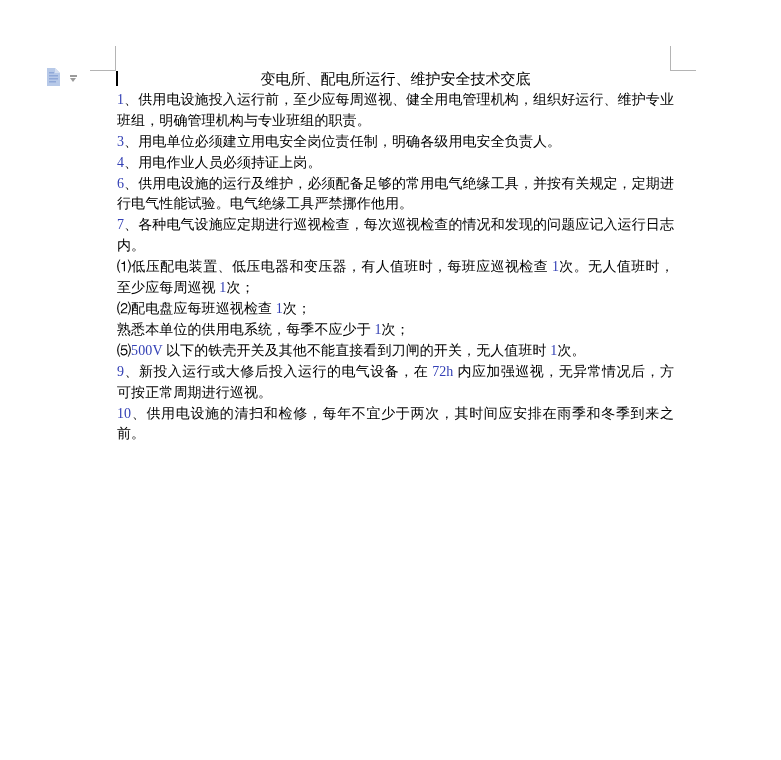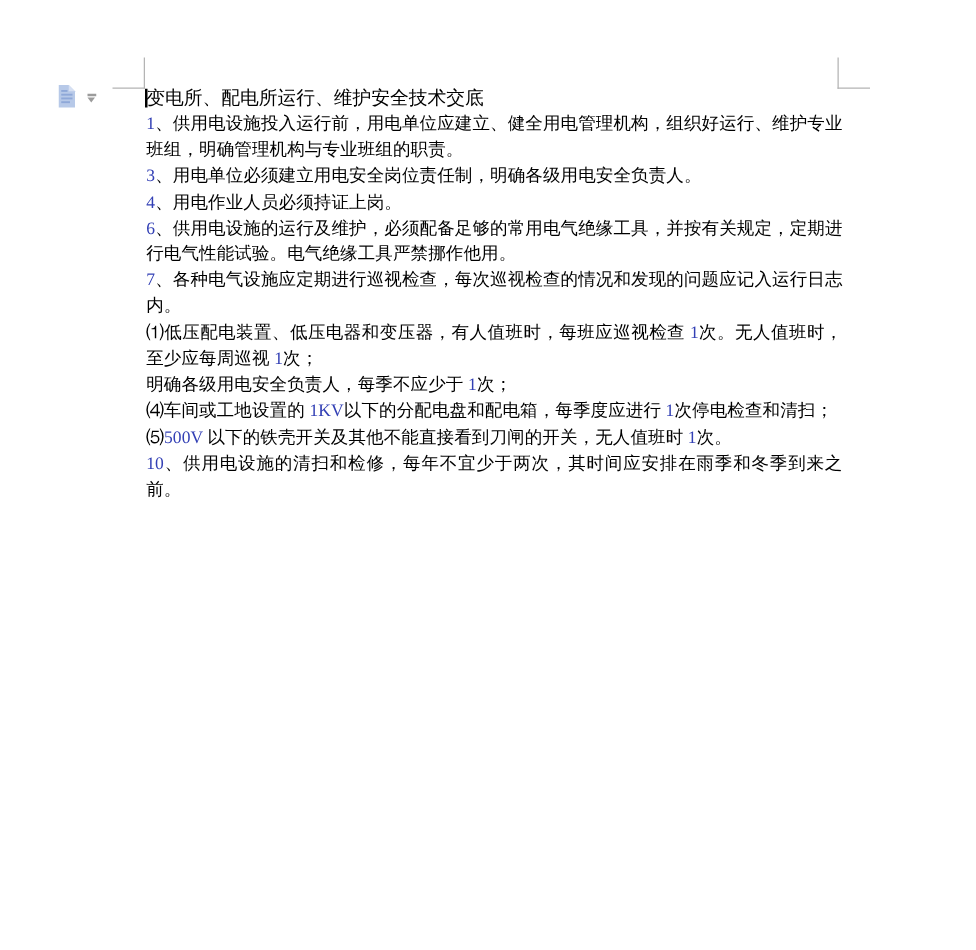--- a/index.html
+++ b/index.html
@@ -88,20 +88,21 @@
     top: 69px;
     width: 557px;
     cursor: text;
   }
   .doc-title {
     margin: 0;
     font-size: 15px;
     font-weight: normal;
     line-height: 20.9px;
     white-space: nowrap;
+    text-align: center;
   }
   #paragraphs p {
     margin: 0;
     font-size: 14px;
     line-height: 20.9px;
     text-align: justify;
     text-justify: inter-ideograph;
     letter-spacing: 0.1px;
   }
   #paragraphs .accent { color: var(--accent, #3340b5); }
@@ -129,26 +130,27 @@
   </div>
 
   <div class="crop left"></div>
   <div class="crop right"></div>
 
   <span class="caret" style="display: block;"></span>
 
   <div class="textblock">
     <h1 class="doc-title">变电所、配电所运行、维护安全技术交底</h1>
     <div id="paragraphs">
-        <p><span class="accent">1</span><span>、供用电设施投入运行前，用电单位应建立、健全用电管理机构，组织好运行、维护专业班组，明确管理机构与专业班组的职责。</span></p>
+        <p><span class="accent">1</span><span>、供用电设施投入运行前，至少应每周巡视、健全用电管理机构，组织好运行、维护专业班组，明确管理机构与专业班组的职责。</span></p>
         <p><span class="accent">3</span><span>、用电单位必须建立用电安全岗位责任制，明确各级用电安全负责人。</span></p>
         <p><span class="accent">4</span><span>、用电作业人员必须持证上岗。</span></p>
         <p><span class="accent">6</span><span>、供用电设施的运行及维护，必须配备足够的常用电气绝缘工具，并按有关规定，定期进行电气性能试验。电气绝缘工具严禁挪作他用。</span></p>
         <p><span class="accent">7</span><span>、各种电气设施应定期进行巡视检查，每次巡视检查的情况和发现的问题应记入运行日志内。</span></p>
         <p><span>⑴低压配电装置、低压电器和变压器，有人值班时，每班应巡视检查 </span><span class="accent">1</span><span>次。无人值班时，至少应每周巡视 </span><span class="accent">1</span><span>次；</span></p>
-        <p><span>明确各级用电安全负责人，每季不应少于 </span><span class="accent">1</span><span>次；</span></p>
-        <p><span>⑷车间或工地设置的 </span><span class="accent">1KV</span><span>以下的分配电盘和配电箱，每季度应进行 </span><span class="accent">1</span><span>次停电检查和清扫；</span></p>
+        <p><span>⑵配电盘应每班巡视检查 </span><span class="accent">1</span><span>次；</span></p>
+        <p><span>熟悉本单位的供用电系统，每季不应少于 </span><span class="accent">1</span><span>次；</span></p>
         <p><span>⑸</span><span class="accent">500V</span><span> 以下的铁壳开关及其他不能直接看到刀闸的开关，无人值班时 </span><span class="accent">1</span><span>次。</span></p>
+        <p><span class="accent">9</span><span>、新投入运行或大修后投入运行的电气设备，在 </span><span class="accent">72h</span><span> 内应加强巡视，无异常情况后，方可按正常周期进行巡视。</span></p>
         <p><span class="accent">10</span><span>、供用电设施的清扫和检修，每年不宜少于两次，其时间应安排在雨季和冬季到来之前。</span></p>
       </div>
   </div>
 
 </div>
 
 </body></html>

